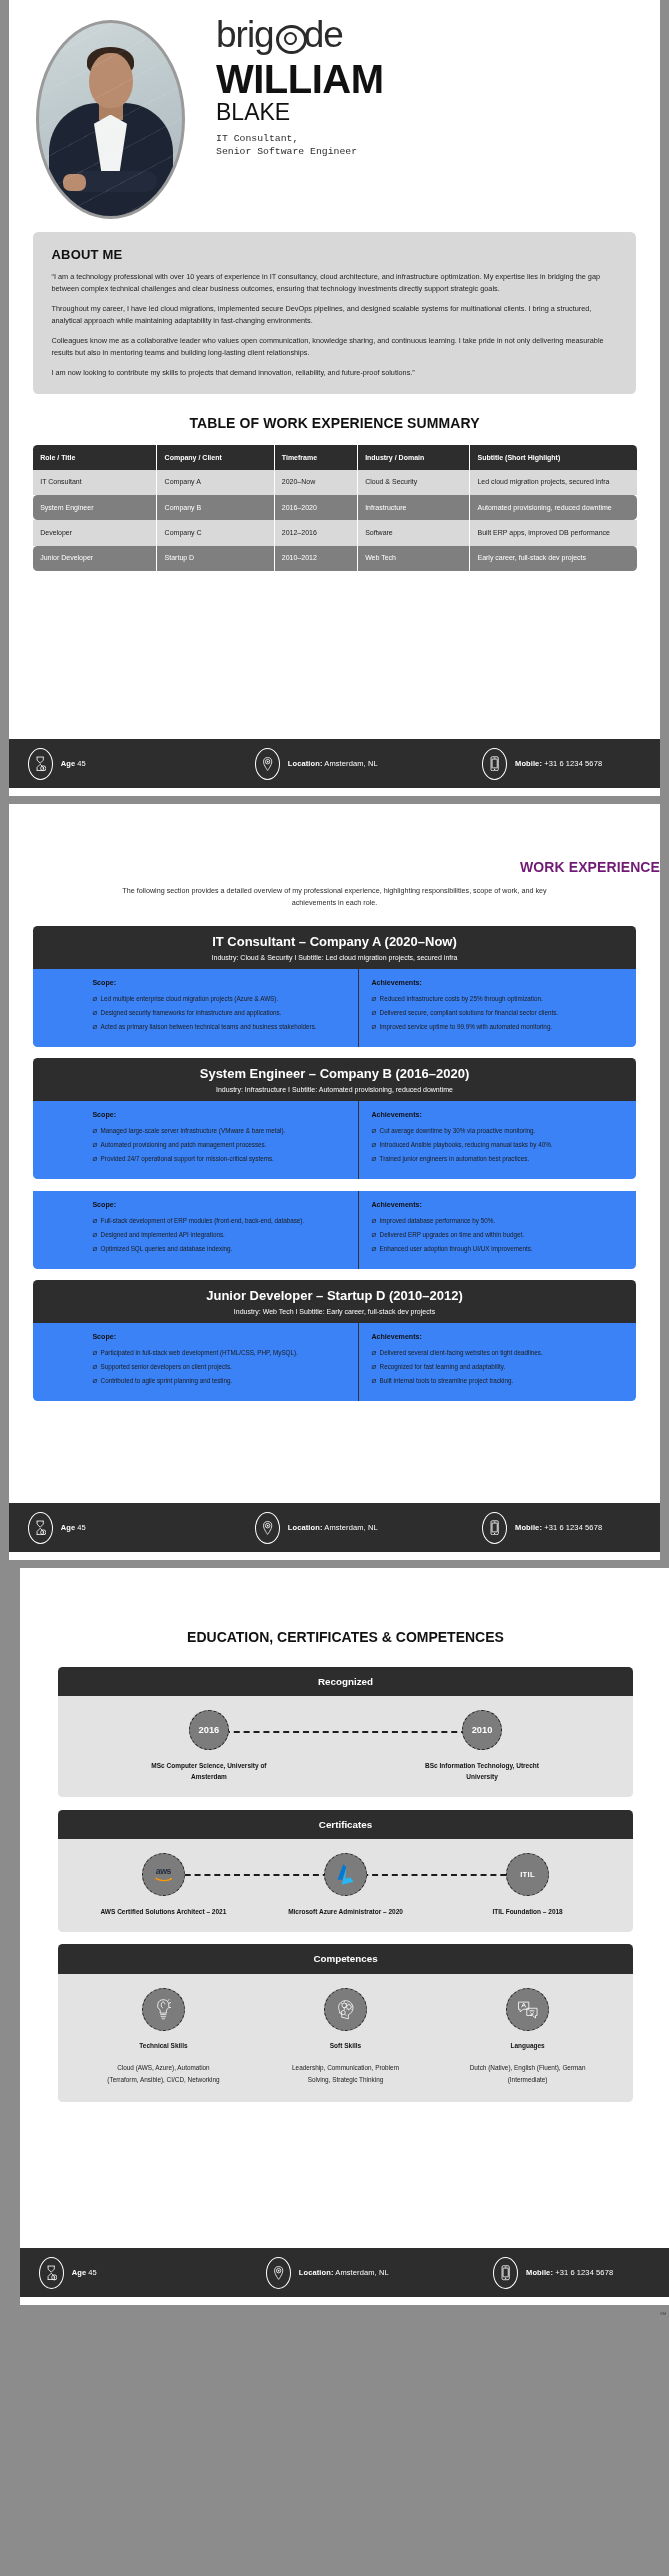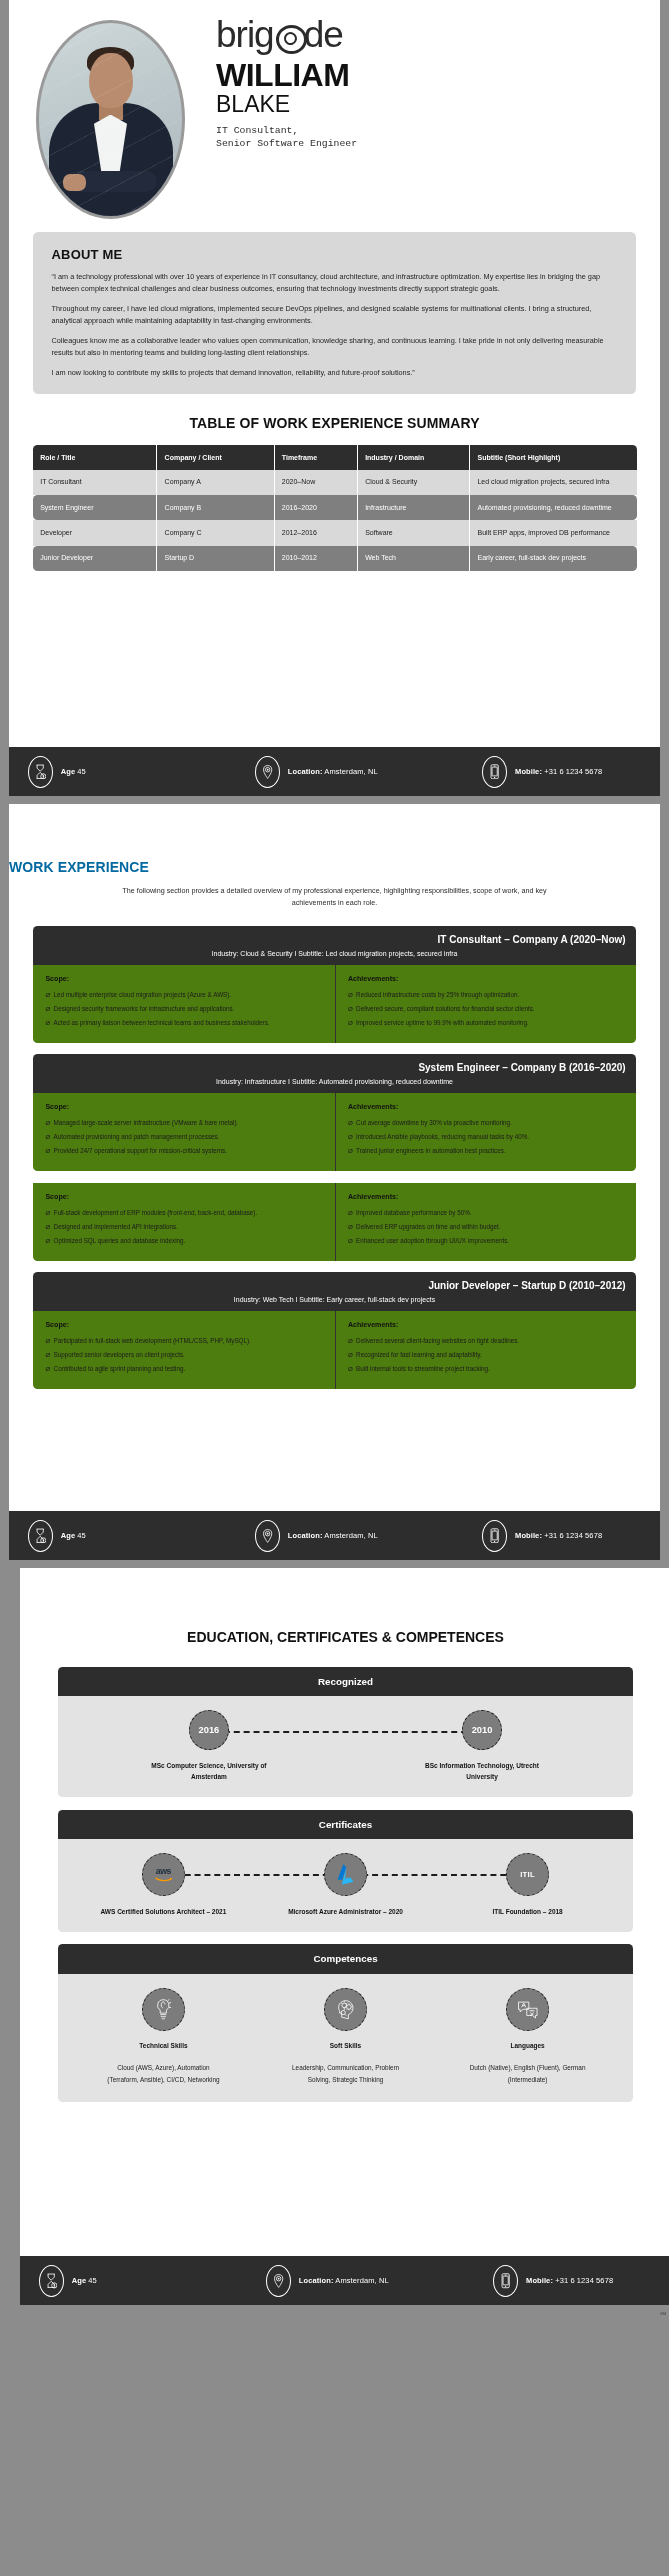--- a/index.html
+++ b/index.html
@@ -153,21 +153,21 @@
     content: "";
     position: absolute;
     left: 8.8px; top: 12.4px;
     width: 9.3px; height: 9.3px;
     border: 2.6px solid #2b2b2b;
     border-radius: 50%;
     transform: rotate(-20deg);
   }
 
   .hero-name {
-    font-size: 32px;
+    font-size: 40px;
     line-height: 1.0;
     font-weight: 700;
     color: #111;
     letter-spacing: -0.5px;
     margin-bottom: 1px;
   }
   .hero-surname {
     font-size: 23px;
     line-height: 1.05;
     font-weight: 400;
@@ -249,21 +249,21 @@
 
   .wtable col.c1 { width: 20.6%; }
   .wtable col.c2 { width: 19.4%; }
   .wtable col.c3 { width: 13.8%; }
   .wtable col.c4 { width: 18.6%; }
   .wtable col.c5 { width: 27.6%; }
 
   
   .contact-bar {
     position: absolute;
-    left: 0; right: 0; bottom: 0;
+    left: 0; right: 0; bottom: 8px;
     height: 49px;
     background: #2d2d2d;
     display: flex;
     align-items: center;
     padding: 0 18.5px;
   }
   .contact-item {
     display: flex;
     align-items: center;
     gap: 8.2px;
@@ -280,24 +280,24 @@
     flex: 0 0 25px;
   }
   .c-ico svg { display: block; }
   .c-txt { font-size: 7.5px; letter-spacing: 0.1px; white-space: nowrap; }
   .c-txt b { font-weight: 700; }
 
   
   #slide-2 { height: 756px; padding: 0; }
 
   .sec-title {
-    text-align: left;
+    text-align: right;
     font-size: 14px;
     font-weight: 700;
-    color: #0369a1;
+    color: #701a75;
     margin: 55px 0 10.3px 0;
     letter-spacing: 0.1px;
   }
   .sec-sub {
     text-align: center;
     font-size: 7.2px;
     line-height: 1.62;
     color: #2a2a2a;
     max-width: 433px;
     margin: 0 auto 17.5px auto;
@@ -307,33 +307,33 @@
     margin: 0 24px 11.3px 24px;
   }
   .job-head {
     background: #2d2d2d;
     border-radius: 4.6px 4.6px 0 0;
     color: #fff;
     text-align: center;
     padding: 7.7px 10.3px 8.2px 10.3px;
   }
   .job-head-title {
-    font-size: 10px;
+    font-size: 13px;
     font-weight: 700;
     margin-bottom: 4.6px;
-    text-align: right;
   }
   .job-head-meta {
     font-size: 7px;
     font-weight: 400;
   }
   .job-body {
     display: flex;
-    background: #4d7c0f;
+    background: #3b82f6;
     border-radius: 0 0 4.6px 4.6px;
+    padding-left: 47px;
   }
   .job-col {
     flex: 1 1 50%;
     padding: 10.3px 11.3px 11.3px 12.4px;
   }
   .job-col + .job-col { border-left: 0.8px solid #333; }
   .job-col h4 {
     font-size: 7.1px;
     font-weight: 700;
     color: #111;

